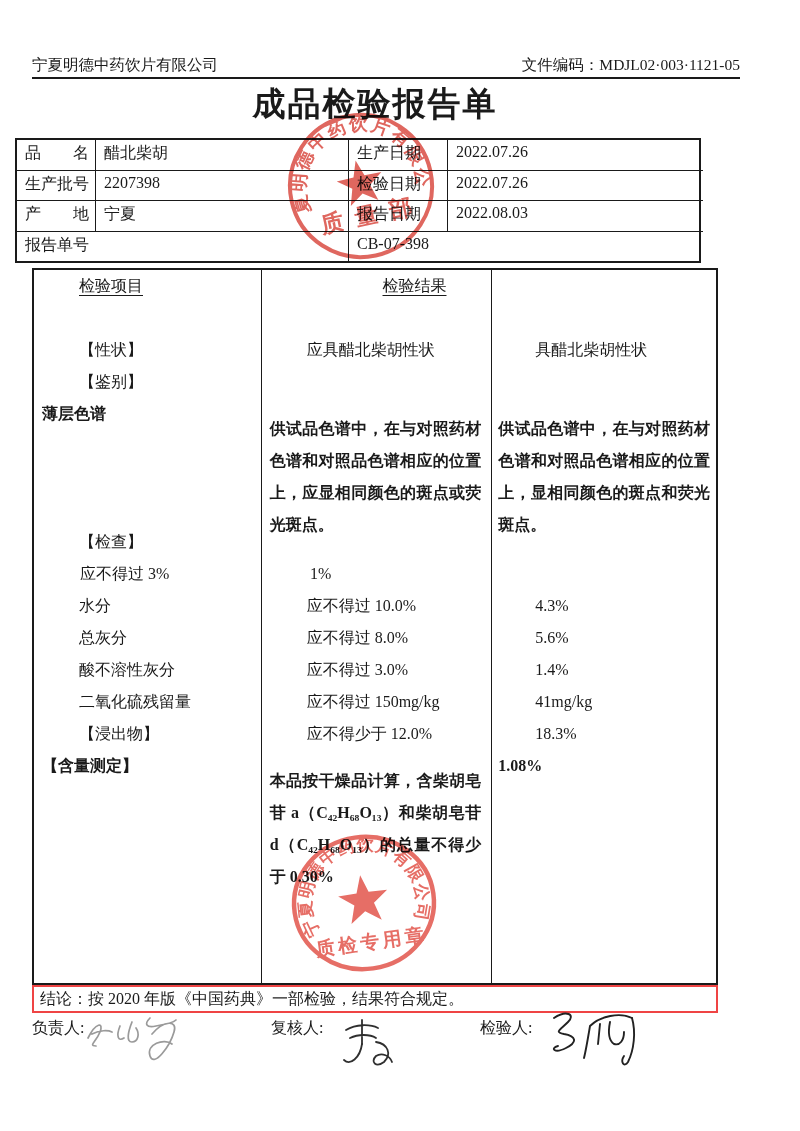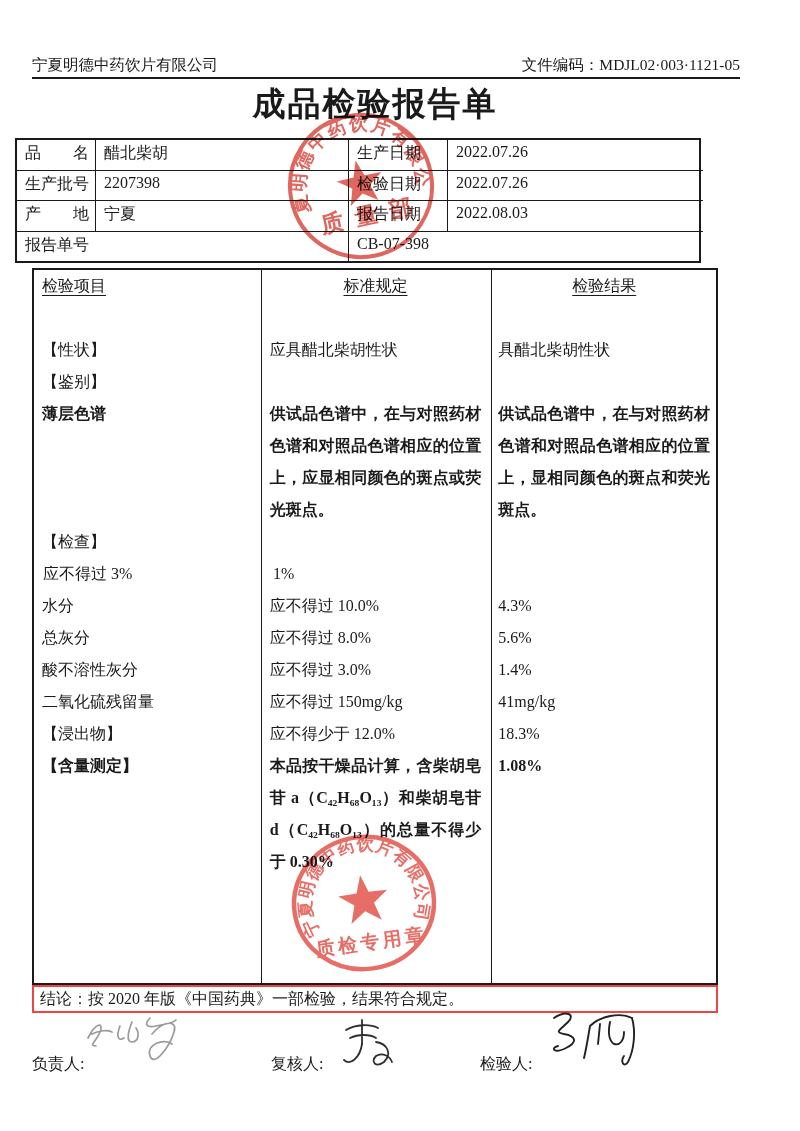--- a/index.html
+++ b/index.html
@@ -24,31 +24,31 @@
   
   .result-table{left:32px;top:268px;width:686px;height:717px;border:2px solid #1a1a1a;box-sizing:border-box;font-size:16px;}
   .vline{position:absolute;top:0;bottom:0;width:1px;background:#1a1a1a;}
   .vl1{left:227px;}
   .vl2{left:457px;}
   .rrow{display:flex;width:100%;}
   .rrow .c{box-sizing:border-box;line-height:32px;}
   .rrow .ci{width:228px;padding-left:8px;}
   .rrow .cs{width:230px;padding:0 8px 0 9px;}
   .rrow .cr{width:228px;padding:0 6px 0 9px;}
-  .h32{height:32px;overflow:hidden;}
+  .h32{height:32px;overflow:hidden;margin-left:37px;}
   .h96{height:96px;font-weight:bold;}
   .rhead .c{text-align:center;}
   .rhead .ci{text-align:left;}
   .rhead span{text-decoration:underline;text-underline-offset:4px;}
-  .jt{text-align:justify;text-align-last:left;}
+  .jt{text-align:justify;text-align-last:left;margin-top:15px;}
   
   .conclusion{left:32px;top:985px;width:686px;height:28px;border:2px solid #ef4444;box-sizing:border-box;
     font-size:16px;line-height:23px;padding-left:6px;}
   .signs{left:32px;top:1016px;width:686px;height:70px;font-size:16px;}
-  .signs .lbl{position:absolute;top:2px;white-space:nowrap;margin-top:36px;}
+  .signs .lbl{position:absolute;top:2px;white-space:nowrap;}
   .sig{position:absolute;}
   .sig path{fill:none;stroke-linecap:round;stroke-linejoin:round;}
   
   .stamp{mix-blend-mode:multiply;}
   .stamp-top{left:279px;top:104px;transform:rotate(-12deg);}
   .stamp-bottom{left:289px;top:830px;transform:rotate(-8deg);}
 </style>
 </head>
 <body>
 
@@ -78,21 +78,20 @@
   <div class="cell span2a">报告单号</div>
   <div class="cell span2b">CB-07-398</div>
 </div>
 
 <div class="abs result-table" style="position:absolute;">
   <div class="vline vl1"></div>
   <div class="vline vl2"></div>
 
   <div class="rrow rhead h32">
     <div class="c ci"><span>检验项目</span></div>
-    <div class="c cs"><span>标准规定</span></div>
     <div class="c cr"><span>检验结果</span></div>
   </div>
   <div class="rrow h32">
       <div class="c ci"></div>
       <div class="c cs"></div>
       <div class="c cr"></div>
     </div>
 
   <div class="rrow h32">
     <div class="c ci">【性状】</div>

